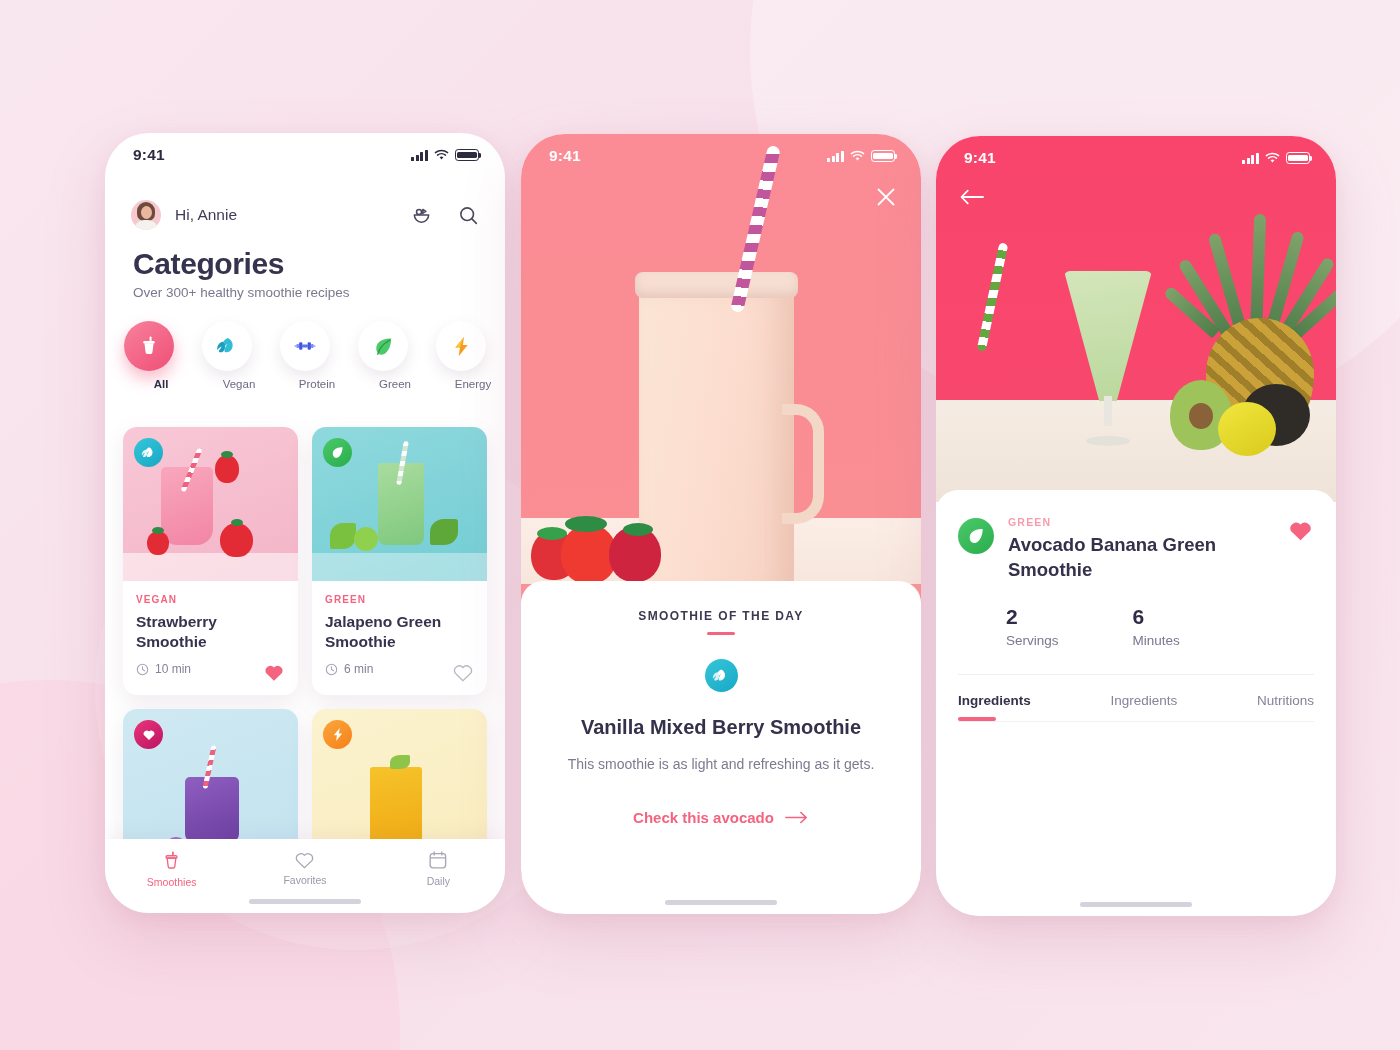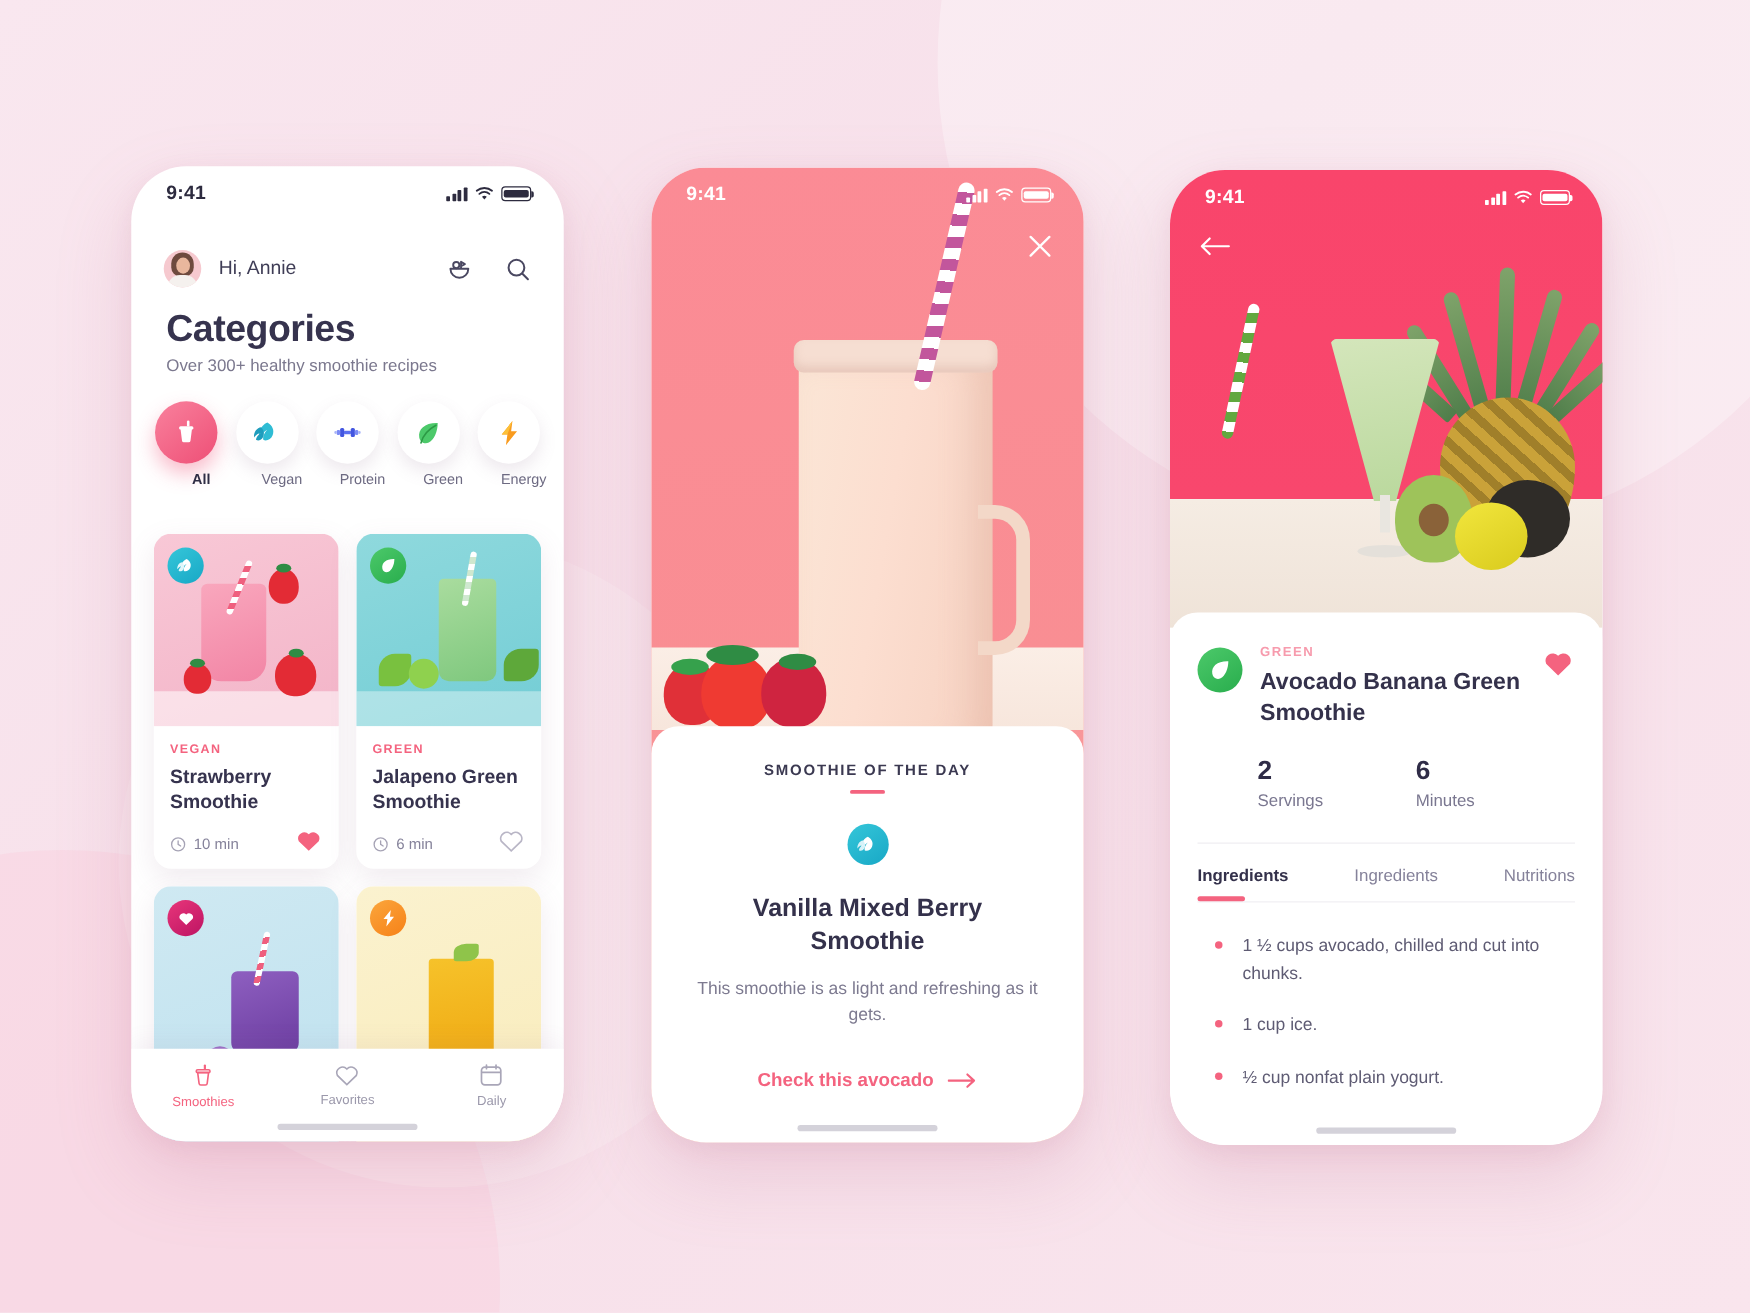--- a/index.html
+++ b/index.html
@@ -12,21 +12,21 @@
   .bg-wrap { position:absolute; inset:0; overflow:hidden;
     background: linear-gradient(135deg,#f9e7ef 0%,#f7e0ea 45%,#f9e5ed 100%); }
   .bg-circle-tr { position:absolute; width:760px; height:760px; border-radius:50%;
     right:-110px; top:-330px; background:rgba(255,255,255,0.30); }
   .bg-circle-bl { position:absolute; width:700px; height:700px; border-radius:50%;
     left:-300px; bottom:-330px; background:rgba(250,205,222,0.38); }
   .bg-circle-mid { position:absolute; width:520px; height:520px; border-radius:50%;
     left:95px; top:430px; background:rgba(255,255,255,0.18); }
 
   
-  .phone { position:absolute; width:346px; height:780px; border-radius:44px;
+  .phone { position:absolute; width:400px; height:780px; border-radius:44px;
     background:#fff; overflow:hidden;
     box-shadow:0 26px 60px rgba(196,120,150,0.22), 0 6px 18px rgba(196,120,150,0.12); }
   #phone1 { left:105px; top:133px; }
   #phone2 { left:521px; top:134px; }
   #phone3 { left:936px; top:136px; }
 
   
   .statusbar { position:absolute; top:0; left:0; right:0; height:44px;
     display:flex; align-items:center; justify-content:space-between;
     padding:0 26px 0 28px; z-index:30; }
@@ -87,21 +87,21 @@
     border-radius:50%; display:flex; align-items:center; justify-content:center; z-index:4; }
   .b-teal { background:linear-gradient(145deg,#35c6d9,#18a8c6); }
   .b-green { background:linear-gradient(145deg,#4cc96a,#29ad4d); }
   .b-pink { background:linear-gradient(145deg,#e8367a,#bd1463); }
   .b-orange { background:linear-gradient(145deg,#fba63c,#f68118); }
   .card-body { padding:13px 13px 0 13px; }
   .card-tag { font-size:10px; font-weight:bold; letter-spacing:1.1px; color:#f4637f; }
   .card-name { margin-top:7px; font-size:15.5px; font-weight:bold; color:#36334e;
     line-height:1.28; }
   .card-foot { position:absolute; left:13px; right:13px; bottom:13px;
-    display:flex; align-items:flex-end; justify-content:space-between; }
+    display:flex; align-items:flex-start; justify-content:space-between; }
   .time { display:flex; align-items:center; gap:6px; font-size:12px; color:#85829a; }
 
   
   .ph { position:absolute; inset:0; }
   .ph-pink { background:linear-gradient(160deg,#f8c8d6 0%,#f3b4c8 100%); }
   .ph-teal { background:linear-gradient(160deg,#8fd9dd 0%,#73cdd5 100%); }
   .ph-blue { background:linear-gradient(160deg,#cfe9f2 0%,#b9dfee 100%); }
   .ph-yellow { background:linear-gradient(160deg,#fbf2cf 0%,#f8eab5 100%); }
   .glass { position:absolute; border-radius:5px 5px 16px 16px; }
   .straw { position:absolute; width:5px; border-radius:3px;
@@ -592,29 +592,15 @@
     </div>
 
     <div class="p3-tabs">
       <div class="p3-tab active">Ingredients</div>
       <div class="p3-tab">Ingredients</div>
       <div class="p3-tab">Nutritions</div>
       <div class="p3-underline"></div>
     </div>
     <div class="p3-rule"></div>
 
-    <ul class="ing">
-      <li>
-        <span class="dot"></span>
-        <span class="ing-t">1 ½ cups avocado, chilled and cut into chunks.</span>
-      </li>
-      <li>
-        <span class="dot"></span>
-        <span class="ing-t">1 cup ice.</span>
-      </li>
-      <li>
-        <span class="dot"></span>
-        <span class="ing-t">½ cup nonfat plain yogurt.</span>
-      </li>
-    </ul>
   </div>
   <div class="home-ind"></div>
 </div>
 
 </body></html>

